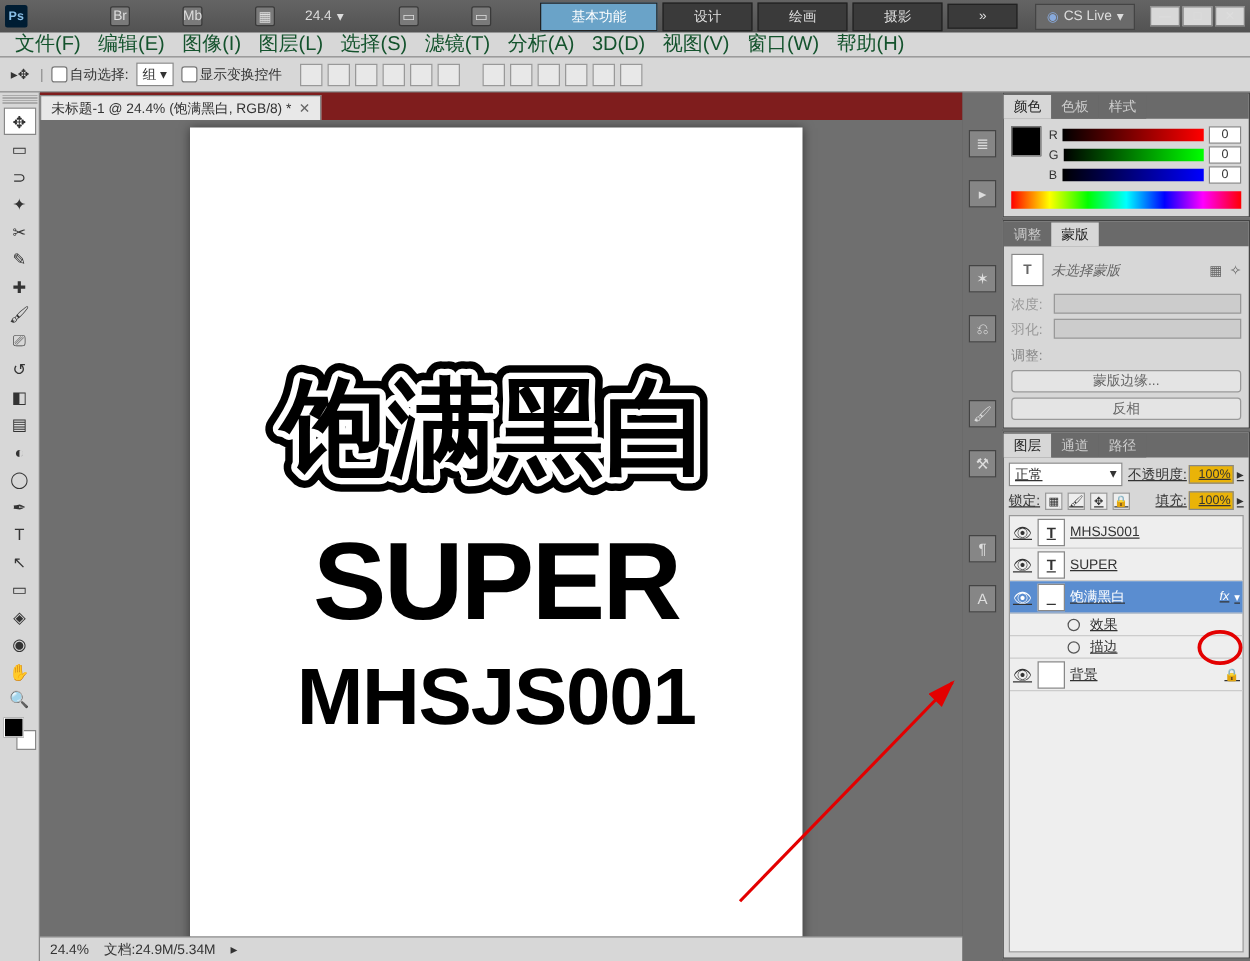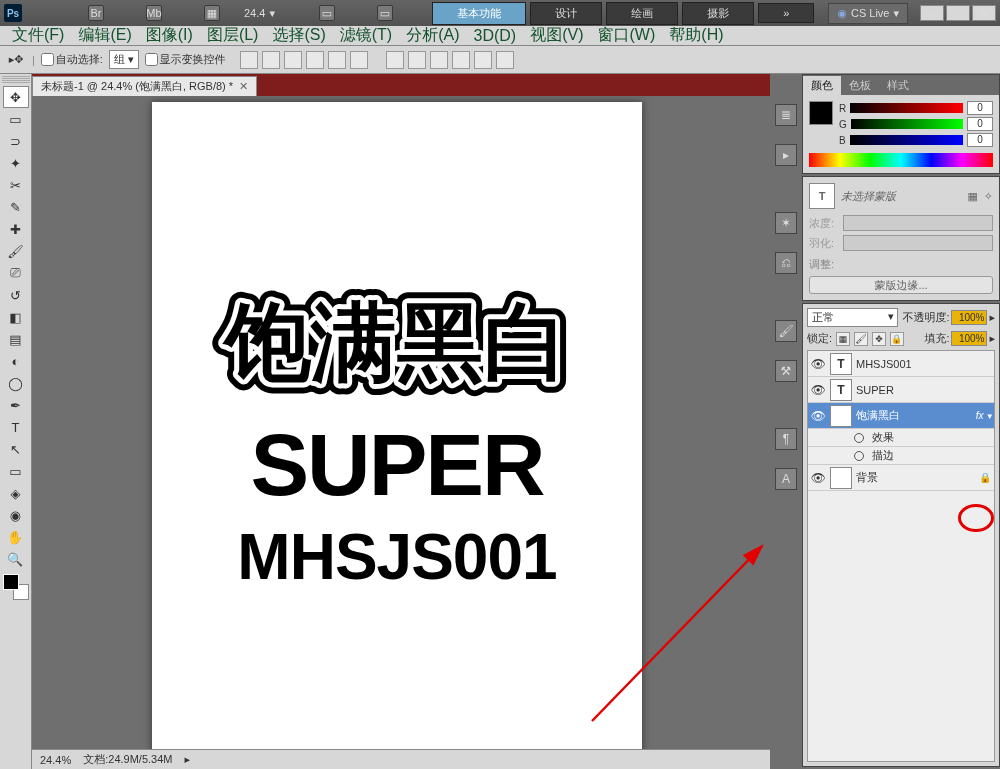--- a/index.html
+++ b/index.html
@@ -86,21 +86,21 @@
 .adj-thumb { width:26px; height:26px; background:#fff; border:1px solid #888; display:flex; align-items:center; justify-content:center; font-weight:bold;}
 .adj-label { font-size:11px; color:#666; font-style:italic;}
 .adj-field-row { display:flex; align-items:center; gap:6px; margin:4px 0;}
 .adj-field-lbl { width:28px; color:#999;}
 .adj-field { flex:1; height:16px; background:#ccc; border:1px solid #999;}
 .adj-sec { margin-top:6px; color:#888;}
 .adj-btns { display:flex; flex-direction:column; gap:4px; margin-top:4px;}
 .adj-btn { height:18px; background:#e4e4e4; border:1px solid #999; text-align:center; font-size:11px; line-height:16px; border-radius:3px;}
 
 
-.layers-body { padding:4px; font-size:11px;}
+.layers-body { padding:4px; font-size:11px;text-decoration:underline;}
 .layers-top { display:flex; align-items:center; gap:4px; margin-bottom:4px;}
 .blend-sel { flex:1; padding:1px 4px; background:#fff; border:1px solid #888; font-size:11px;}
 .opac { display:flex; align-items:center; gap:2px; font-size:11px;}
 .opac-val { width:36px; padding:1px 2px; background:#eab308; border:1px solid #888; text-align:right; font-size:10px;}
 .lock-row { display:flex; align-items:center; gap:4px; margin-bottom:4px;}
 .lock-lbl { font-size:11px;}
 .lock-ico { width:14px; height:14px; border:1px solid #999; background:#eee; font-size:9px; display:flex; align-items:center; justify-content:center;}
 .layer-list { border:1px solid #999; background:#eee; min-height:200px;}
 .layer-row { display:flex; align-items:center; height:26px; border-bottom:1px solid #ccc; gap:4px; padding:0 2px;}
 .layer-row.child { padding-left:26px; height:18px;}
@@ -298,43 +298,53 @@
                 <div class="slider b"></div>
                 <div class="slider-val">0</div>
               </div>
           </div>
         </div>
         <div class="spectrum"></div>
       </div>
     </div>
 
     <div class="panel">
+      <div class="panel-tabs">
+        <div class="ptab">调整</div>
+        <div class="ptab active">蒙版</div>
+      </div>
       <div class="adj-body">
         <div class="adj-row">
           <div class="adj-thumb">T</div>
           <span class="adj-label">未选择蒙版</span>
           <span style="margin-left:auto">▦</span>
           <span>✧</span>
         </div>
         <div class="adj-field-row">
             <span class="adj-field-lbl">浓度:</span>
             <div class="adj-field"></div>
           </div>
         <div class="adj-field-row">
             <span class="adj-field-lbl">羽化:</span>
             <div class="adj-field"></div>
           </div>
         <div class="adj-sec">调整:</div>
         <div class="adj-btns">
           <div class="adj-btn">蒙版边缘...</div>
+          <div class="adj-btn">反相</div>
         </div>
       </div>
     </div>
 
     <div class="panel" style="flex:1; display:flex; flex-direction:column;">
+      <div class="panel-tabs">
+        <div class="ptab active">图层</div>
+        <div class="ptab">通道</div>
+        <div class="ptab">路径</div>
+      </div>
       <div class="layers-body" style="flex:1; display:flex; flex-direction:column;">
         <div class="layers-top">
           <div class="blend-sel"><span>正常</span> <span style="float:right">▾</span></div>
           <div class="opac">
               <span>不透明度:</span>
               <div class="opac-val">100%</div>
               <span>▸</span>
             </div>
         </div>
         <div class="lock-row">

